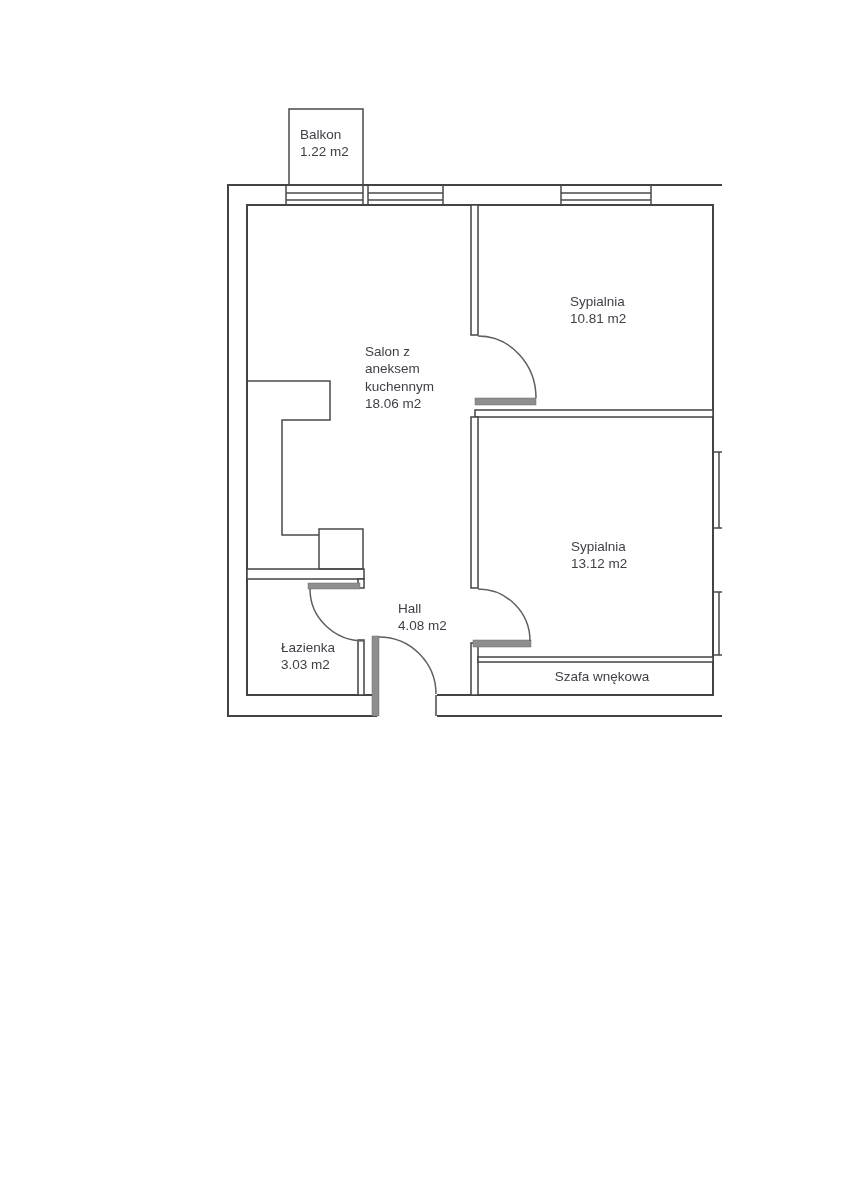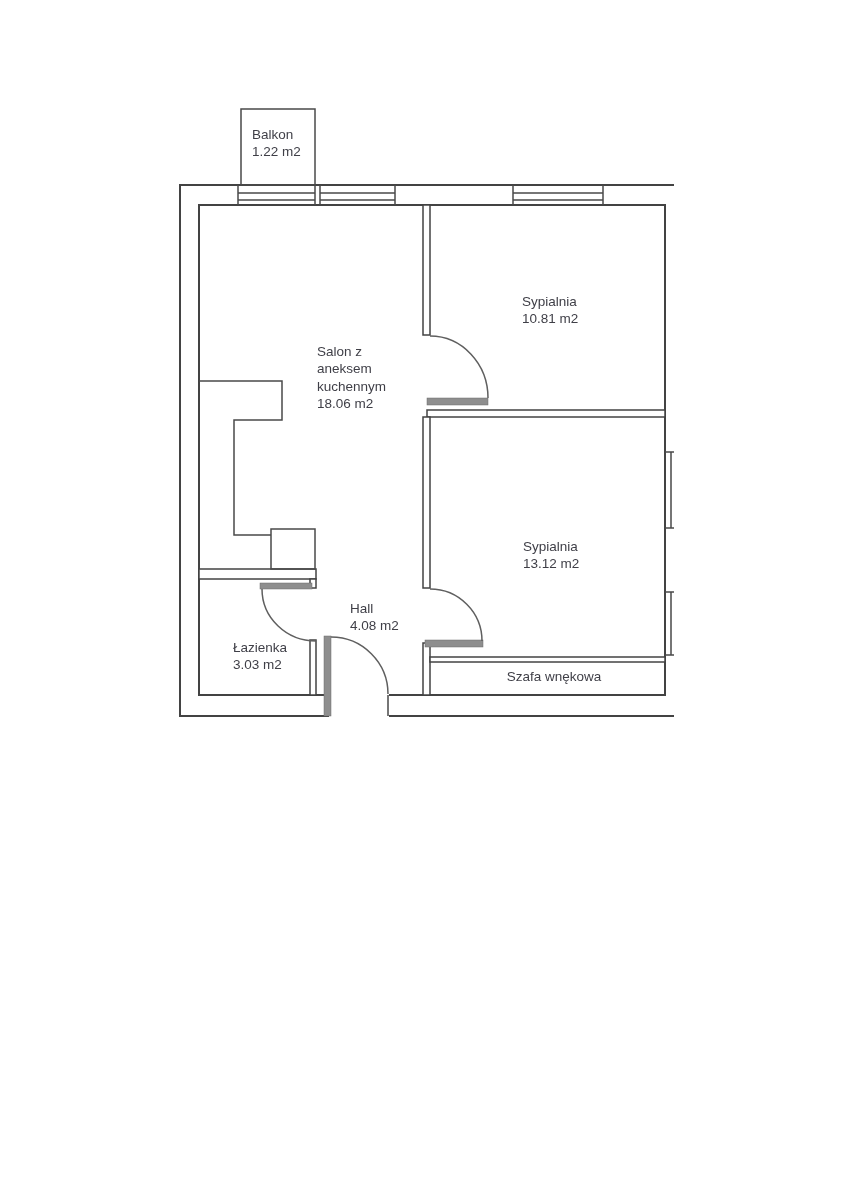--- a/index.html
+++ b/index.html
@@ -6,20 +6,21 @@
     margin: 0;
     padding: 0;
     background: #ffffff;
   }
   .page {
     position: relative;
     width: 674px;
     height: 1200px;
     background: #ffffff;
     overflow: hidden;
+    margin-left: 48px;
   }
   svg { display: block; }
   .wline  { fill: none; stroke: #434343; stroke-width: 2; }
   .thin   { fill: none; stroke: #4a4a4a; stroke-width: 1.5; }
   .iwall  { fill: #ffffff; stroke: #434343; stroke-width: 1.5; }
   .leaf   { fill: #8e8e8e; stroke: #6b6b6b; stroke-width: 0.5; }
   .arc    { fill: none; stroke: #5f5f5f; stroke-width: 1.5; }
   .room-label {
     font-family: "Liberation Sans", sans-serif;
     font-size: 13.5px;

